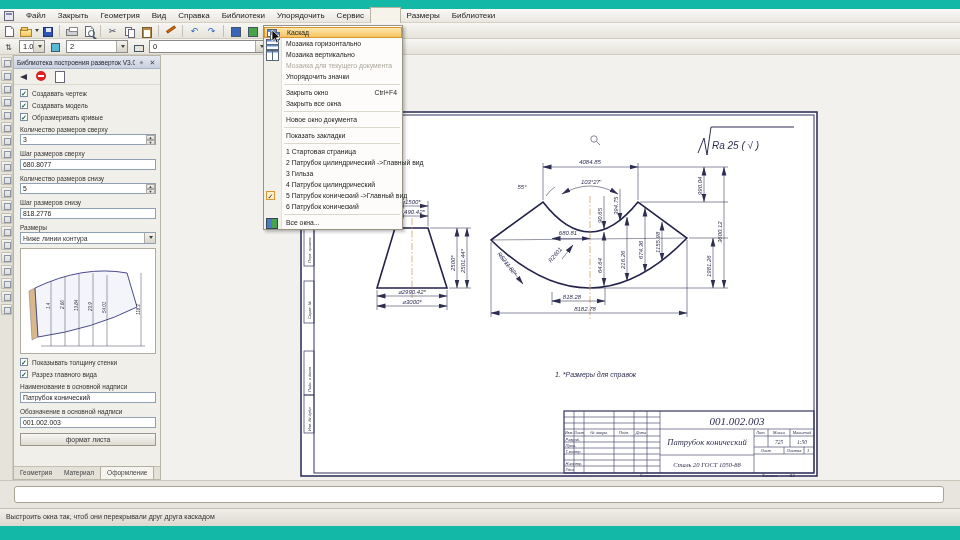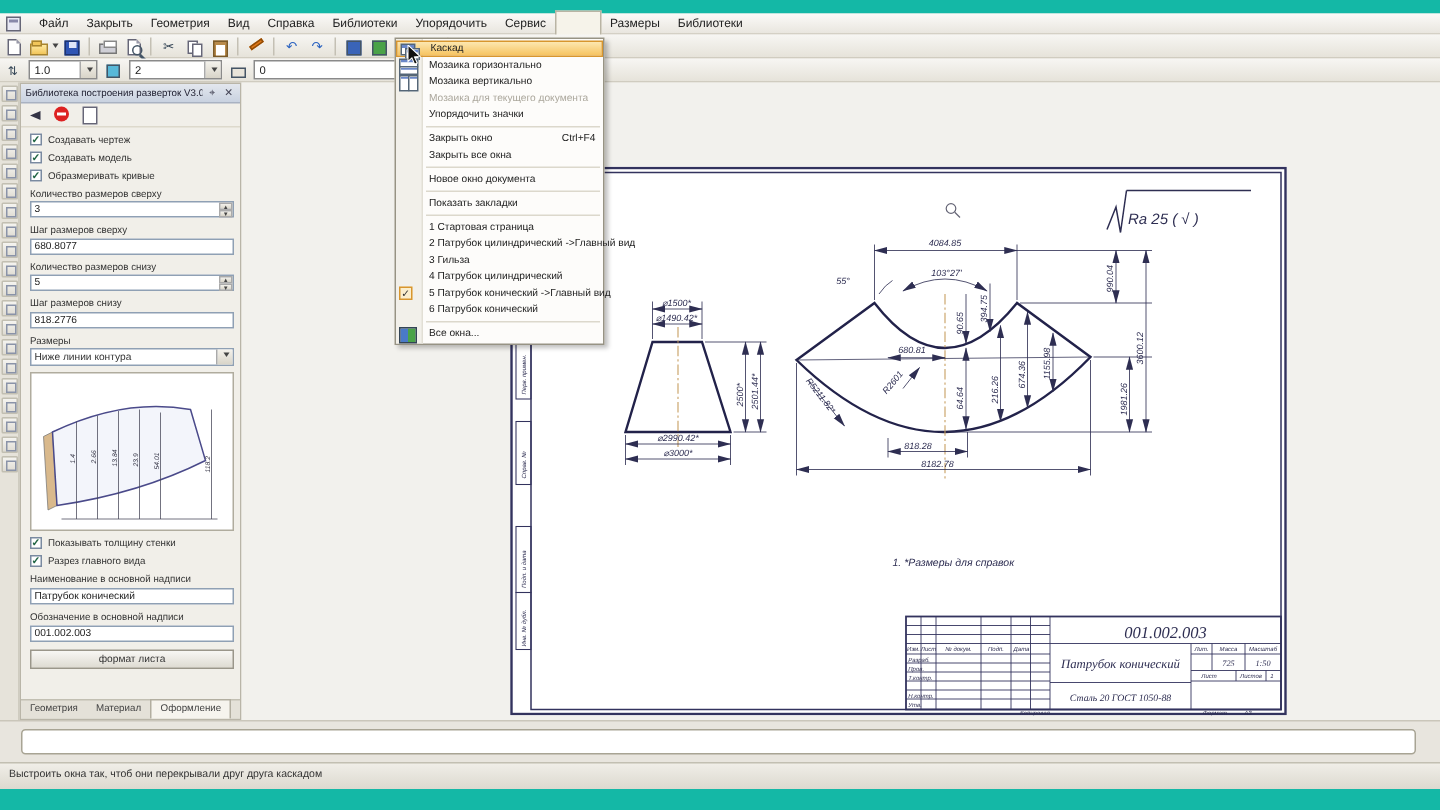--- a/index.html
+++ b/index.html
@@ -74,21 +74,21 @@
   .selwrap .sv { flex:1; padding-left:2px; font-size:6.8px;}
   .selwrap .sb { width:11px; height:10px; background:linear-gradient(#f4f2ec,#d8d4c8); border-left:1px solid #aaa; text-align:center;}
   .preview { width:136px; height:106px; margin:4px 6px 0; background:#fff; border:1px solid #b0ac9e; }
   .fmtbtn { width:136px; height:13px; margin:5px 6px 0; background:linear-gradient(#f8f7f4,#dedbd2); border:1px solid #9a968a; font-size:6.8px; font-family:"Liberation Sans",sans-serif; color:#333; }
   .ptabs { position:absolute; left:0; bottom:0; width:146px; height:13px; background:#e4e1d8; border-top:1px solid #c2bfb2; display:flex; font-size:6.5px; }
   .ptab { padding:2px 6px; color:#444; }
   .ptab.act { background:#f6f4ee; border:1px solid #b2aea0; border-bottom:none; margin-top:-1px; }
 
   
   .canvas { position:absolute; left:161px; top:46px; width:799px; height:425px; background:#f2f1ed; overflow:hidden; }
-  .sheet { position:absolute; left:139px; top:56px; width:518px; height:366px; background:#fff;margin-left:40px; }
+  .sheet { position:absolute; left:139px; top:56px; width:518px; height:366px; background:#fff; }
 
   
   .propbar { position:absolute; left:0; top:471px; width:960px; height:28px; background:#e8e5de; border-top:1px solid #cac6ba; }
   .propinput { position:absolute; left:14px; top:5px; width:930px; height:17px; background:#fff; border:1px solid #a8a494; border-radius:3px; }
   .statusbar { position:absolute; left:0; top:499px; width:960px; height:18px; background:linear-gradient(#f0eee8,#dcd9cf); border-top:1px solid #c2bfb2; font-size:7px; color:#333; padding:4px 0 0 6px; }
 
   
   .dmenu { position:absolute; left:263px; top:16px; width:140px; background:#fdfcfa; border:1px solid #979384; box-shadow:2px 2px 3px rgba(0,0,0,.25); z-index:50; font-size:6.8px; color:#222; padding:1px 0; }
   .dmenu::before { content:""; position:absolute; left:0; top:0; width:17px; height:100%; background:#f2f0ea; border-right:1px solid #e2dfd5; }
   .dit { position:relative; height:11px; line-height:11px; padding-left:22px; white-space:nowrap; }
@@ -178,21 +178,21 @@
         </div>
       <div class="ti" style="font-size:8px;color:#223;">k?</div>
       <div class="tsep"></div>
       <div class="ti">
           <div class="mag"></div>
         </div>
     </div>
 
     <div class="tb tb2">
       <div class="ti" style="font-size:8px;">⇅</div>
-      <div class="combo" style="width:46px;">
+      <div class="combo" style="width:26px;">
         <span class="cv">1.0</span>
         <span class="cb"><span class="darr"></span></span>
       </div>
       <div class="ti">
           <div class="sqb" style="background:#58b8d8;width:9px;height:9px;"></div>
         </div>
       <div class="combo" style="width:62px;">
         <span class="cv">2</span>
         <span class="cb"><span class="darr"></span></span>
       </div>

